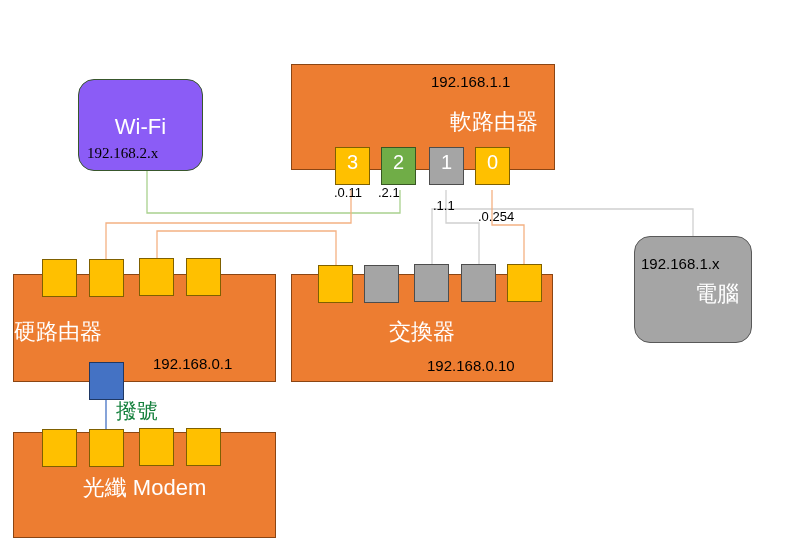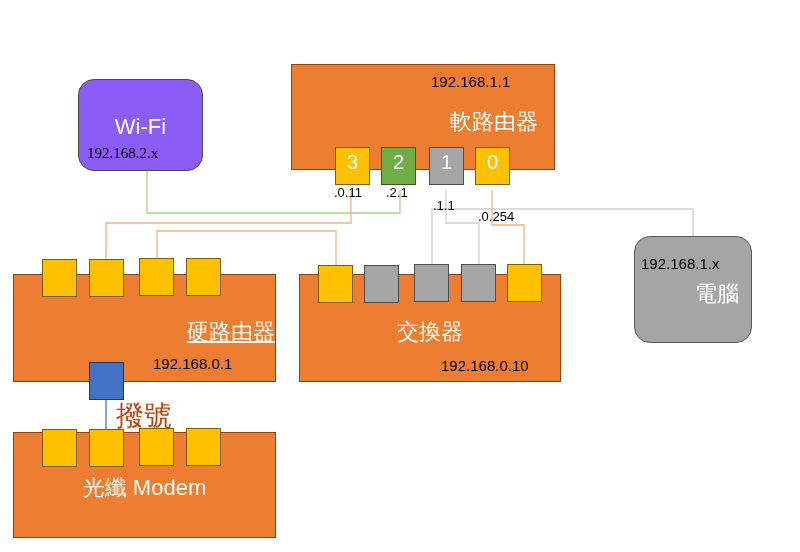--- a/index.html
+++ b/index.html
@@ -53,39 +53,39 @@
 <div class="port green" style="left:381px;top:147px;">
   <div class="port-num">2</div>
 </div>
 <div class="port gray" style="left:429px;top:147px;">
   <div class="port-num">1</div>
 </div>
 <div class="port" style="left:475px;top:147px;">
   <div class="port-num">0</div>
 </div>
 <div class="small-label" style="left:334px;top:185px;">.0.11</div>
-<div class="small-label" style="left:386px;top:185px;">.2.1</div>
+<div class="small-label" style="left:378px;top:185px;">.2.1</div>
 <div class="small-label" style="left:433px;top:198px;">.1.1</div>
 <div class="small-label" style="left:478px;top:185px;margin-top:24px;">.0.254</div>
 
 <div class="abs orange-box" style="left:13px;top:274px;width:263px;height:108px;">
-  <div class="white-label" style="left:0;right:0;top:42px;text-align:right;text-decoration:underline;">硬路由器</div>
+  <div class="white-label" style="left:0;right:18px;top:42px;text-align:left;">硬路由器</div>
   <div class="black-label" style="left:139px;top:80px;">192.168.0.1</div>
 </div>
 <div class="port" style="left:42px;top:259px;"></div>
 <div class="port" style="left:89px;top:259px;"></div>
 <div class="port" style="left:139px;top:258px;"></div>
 <div class="port" style="left:186px;top:258px;"></div>
 <div class="port blue" style="left:89px;top:362px;"></div>
 
-<div class="abs" style="left:116px;top:397px;font-size:28px;color:#c2410c;white-space:nowrap;">撥號</div>
+<div class="abs" style="left:116px;top:397px;font-size:21px;color:#15803d;white-space:nowrap;">撥號</div>
 
-<div class="abs orange-box" style="left:291px;top:274px;width:262px;height:108px;margin-left:8px;">
+<div class="abs orange-box" style="left:291px;top:274px;width:262px;height:108px;">
   <div class="white-label" style="left:0;right:0;top:42px;text-align:center;">交換器</div>
-  <div class="black-label" style="left:141px;top:82px;">192.168.0.10</div>
+  <div class="black-label" style="left:135px;top:82px;">192.168.0.10</div>
 </div>
 <div class="port" style="left:318px;top:265px;"></div>
 <div class="port gray" style="left:364px;top:265px;"></div>
 <div class="port gray" style="left:414px;top:264px;"></div>
 <div class="port gray" style="left:461px;top:264px;"></div>
 <div class="port" style="left:507px;top:264px;"></div>
 
 <div class="abs" style="left:634px;top:236px;width:118px;height:107px;background:#a5a5a5;border:1.5px solid #595959;border-radius:16px;padding-left:20px;">
   <div class="black-label" style="left:6px;top:18px;">192.168.1.x</div>
   <div class="white-label" style="left:0;right:0;top:42px;text-align:center;margin-left:48px;">電腦</div>

